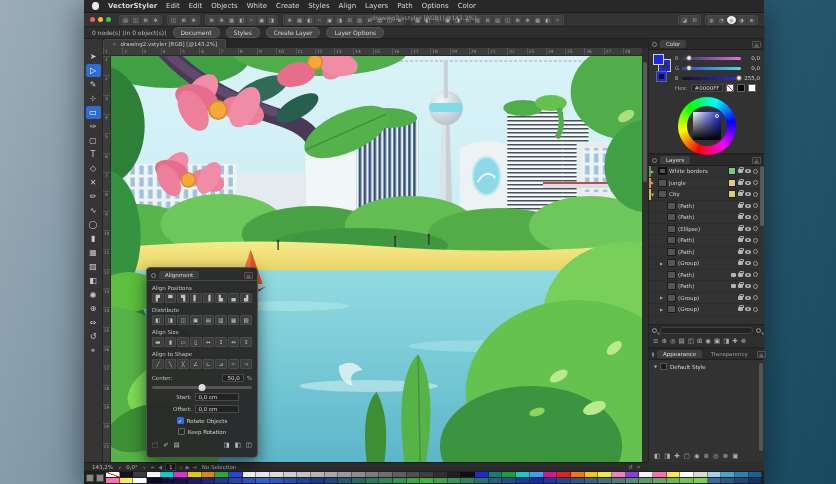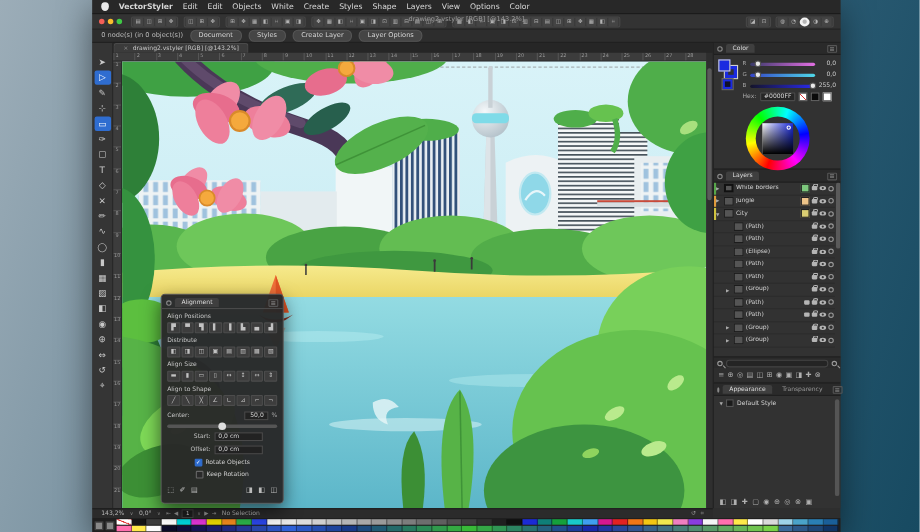--- a/index.html
+++ b/index.html
@@ -151,23 +151,23 @@
   <div class="menubar">
     <i class="apple"></i>
 
   <span class="first">VectorStyler</span>
       <span>Edit</span>
       <span>Edit</span>
       <span>Objects</span>
       <span>White</span>
       <span>Create</span>
       <span>Styles</span>
-      <span>Shape</span>
+      <span>Align</span>
       <span>Layers</span>
-      <span>View</span>
+      <span>Path</span>
       <span>Options</span>
       <span>Color</span>
     </div>
 
   <div class="titlebar">
     <div class="lights">
       <i class="l-red"></i>
       <i class="l-yel"></i>
       <i class="l-grn"></i>
     </div>

